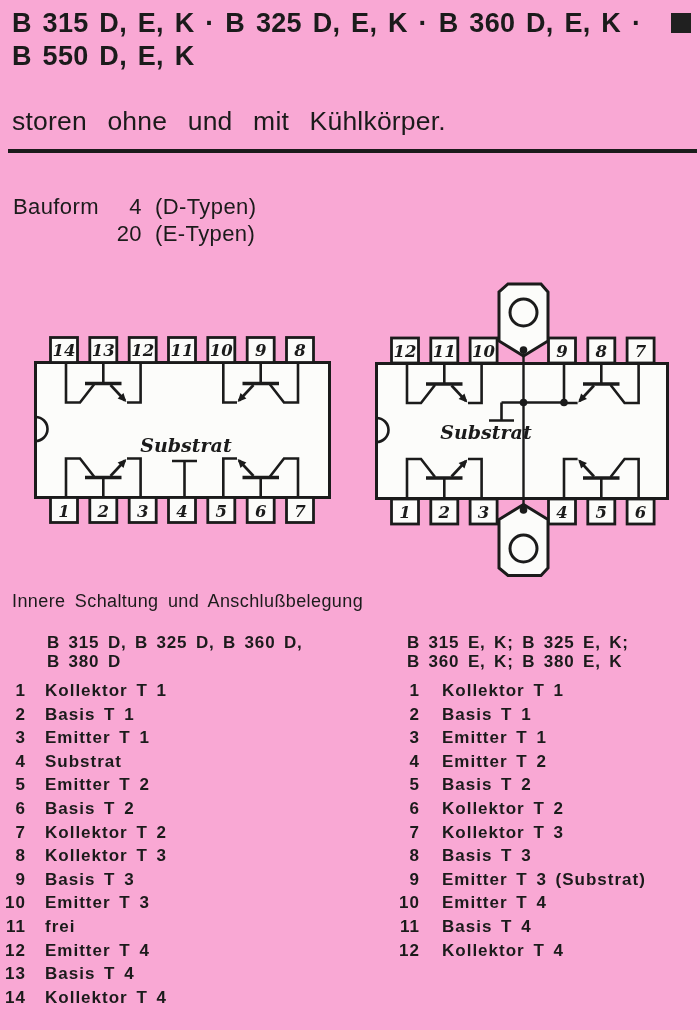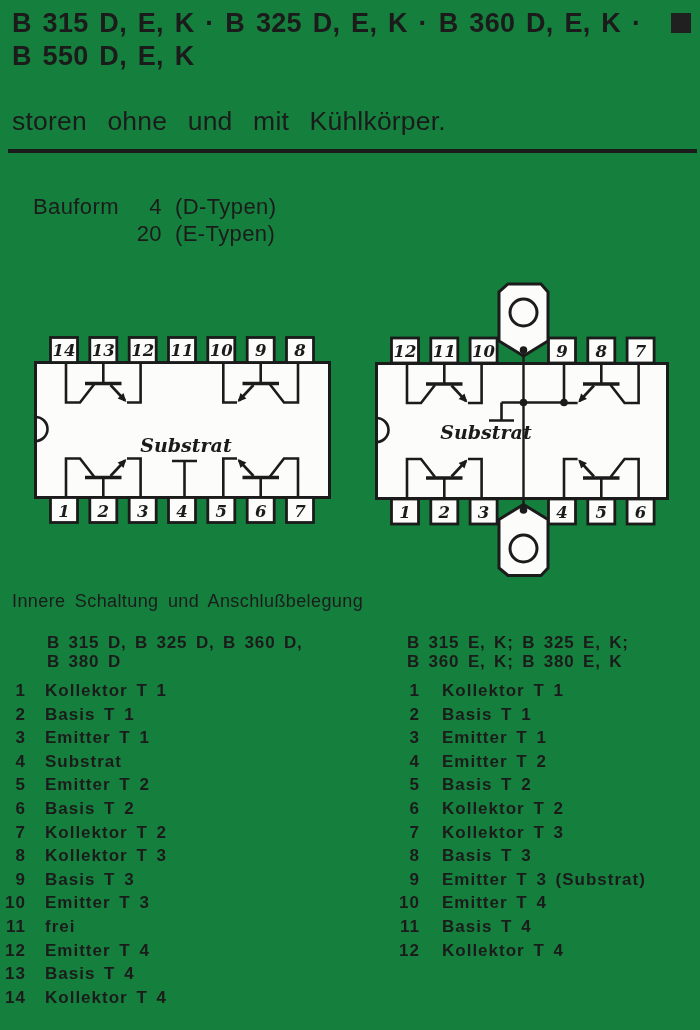--- a/index.html
+++ b/index.html
@@ -1,27 +1,27 @@
 <!DOCTYPE html>
 <html><head>
 <meta charset="utf-8">
 <style>
   html,body{margin:0;padding:0;background:#e8e8e4;}
-  .page{position:relative;width:700px;height:1030px;background:#15803d;color:#1b1b1b;
+  .page{position:relative;width:700px;height:1030px;background:#f9a8d4;color:#1b1b1b;
         font-family:"Liberation Sans",sans-serif;overflow:hidden;}
   .abs{position:absolute;}
   .title{font-size:27px;font-weight:700;letter-spacing:.3px;word-spacing:3px;white-space:nowrap;}
   .title1{left:12px;top:8px;}
   .title2{left:12px;top:41px;}
   .corner{left:671px;top:13px;width:20px;height:20px;background:#202020;}
   .subtitle{left:12px;font-size:26.5px;font-weight:400;letter-spacing:.2px;word-spacing:13px;white-space:nowrap;}
   .sub1{top:77px;}
   .sub2{top:106px;}
   .rule{left:8px;top:149px;width:689px;height:4px;background:#1b1b1b;}
-  .bf{font-size:22px;letter-spacing:.4px;white-space:nowrap;margin-left:20px;}
+  .bf{font-size:22px;letter-spacing:.4px;white-space:nowrap;}
   .bf-label{left:13px;top:194px;}
   .bf-row{left:100px;display:flex;}
   .bf-num{width:42px;text-align:right;flex:none;}
   .bf-text{margin-left:13px;}
   .sec-head{left:12px;top:591px;font-size:18px;font-weight:400;letter-spacing:.4px;word-spacing:4px;white-space:nowrap;}
   .col-head{font-size:17px;line-height:18.5px;letter-spacing:.8px;word-spacing:3px;white-space:nowrap;}
   .col-head-left{left:47px;top:634px;font-weight:700;}
   .col-head-right{left:407px;top:634px;font-weight:700;}
   .pin-list{top:679px;font-size:17px;font-weight:700;letter-spacing:1px;word-spacing:3px;}
   .pin-list-left{left:0;}

